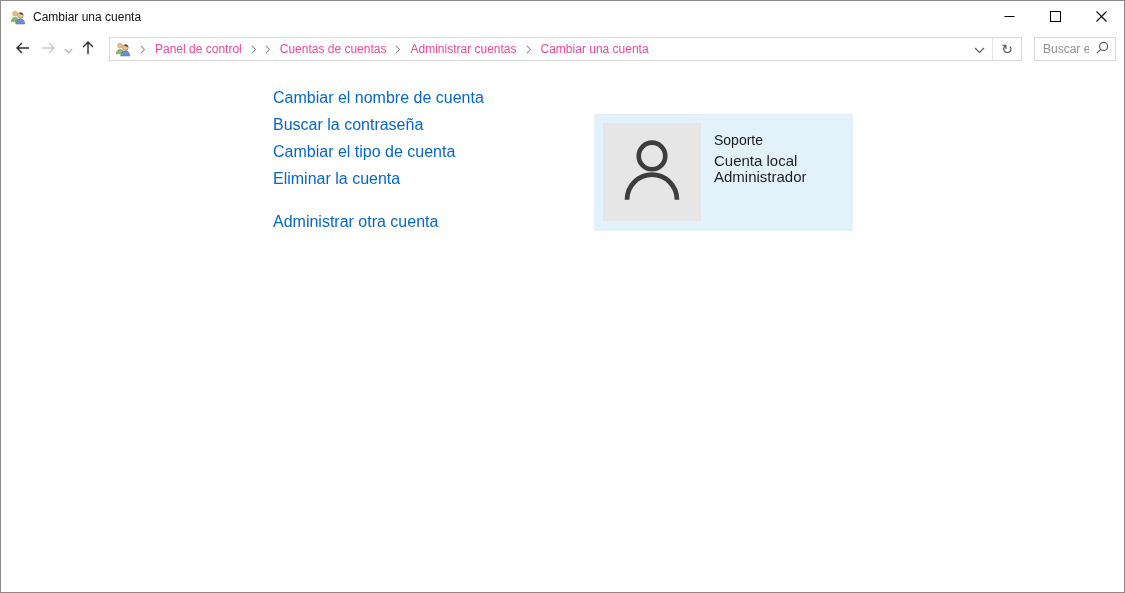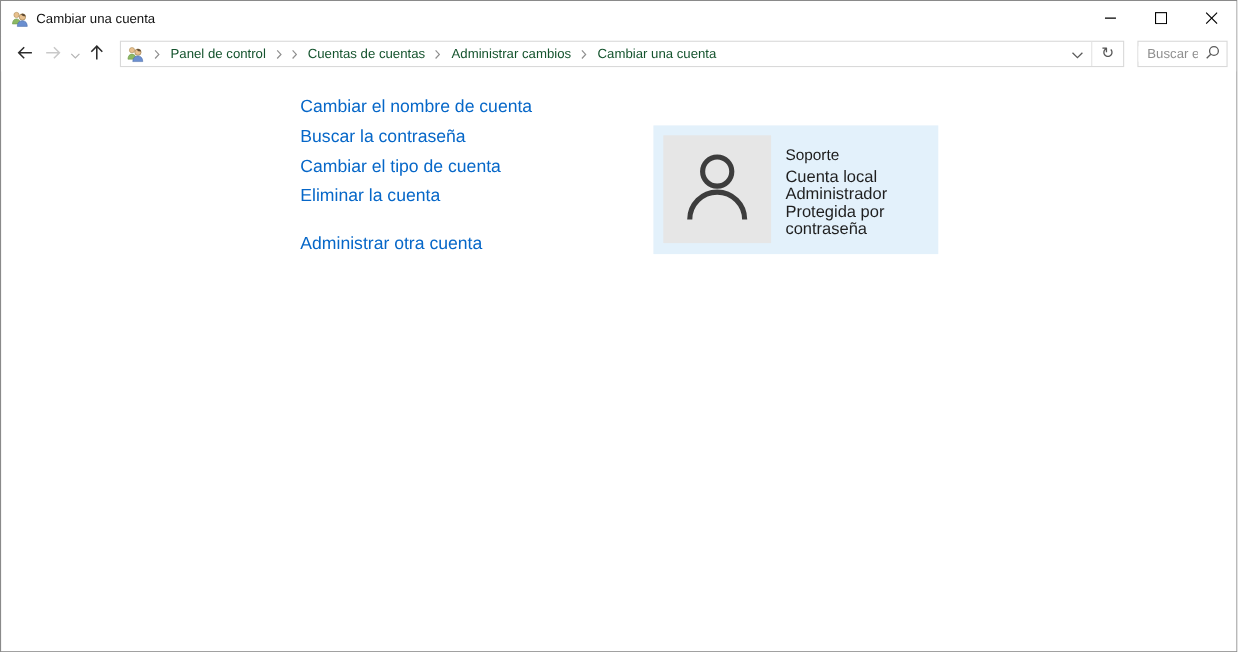--- a/index.html
+++ b/index.html
@@ -27,21 +27,21 @@
   .toolbar{height:32px;display:flex;align-items:center;padding:0 8px;background:#fff;}
   .nav-btn{height:28px;display:flex;align-items:center;justify-content:center;background:transparent;border:none;cursor:pointer;}
   .nav-back,.nav-forward,.nav-up{width:26px;}
   .nav-histdrop{width:14px;}
   .addressbar{
     flex:1;height:24px;margin-left:8px;border:1px solid var(--box-border);
     display:flex;align-items:center;background:#fff;min-width:0;
   }
   .addr-icon-btn{width:26px;height:22px;display:flex;align-items:center;justify-content:center;flex:0 0 auto;border:none;background:transparent;cursor:pointer;}
   .crumb-sep{display:flex;align-items:center;padding:0 4px;flex:0 0 auto;}
-  .crumb{font-size:12px;color:#14532d;padding:0 5px;white-space:nowrap;cursor:pointer;flex:0 0 auto;}
+  .crumb{font-size:12px;color:#ec4899;padding:0 5px;white-space:nowrap;cursor:pointer;flex:0 0 auto;}
   .addr-spacer{flex:1;}
   .addr-dropdown{width:26px;height:22px;display:flex;align-items:center;justify-content:center;border:none;background:transparent;cursor:pointer;flex:0 0 auto;}
   .addr-divider{width:1px;height:22px;background:#e3e3e3;flex:0 0 auto;}
   .addr-refresh{width:28px;height:22px;display:flex;align-items:center;justify-content:center;border:none;background:transparent;cursor:pointer;flex:0 0 auto;
     font-family:"DejaVu Sans",sans-serif;font-size:14px;color:#565656;line-height:1;}
   .searchbox{
     width:82px;height:24px;margin-left:12px;border:1px solid var(--box-border);
     display:flex;align-items:center;background:#fff;flex:0 0 auto;
   }
   .search-input{flex:1;min-width:0;border:none;outline:none;font-size:12px;padding-left:8px;color:#333;font-family:"Liberation Sans",sans-serif;}
@@ -160,21 +160,21 @@
         <svg width="6" height="9" viewBox="0 0 6 9">
             <polyline points="1,0.8 4.4,4.5 1,8.2" fill="none" stroke="#8f8f8f" stroke-width="1.1"></polyline>
           </svg>
       </span>
       <span class="crumb">Cuentas de cuentas</span>
       <span class="crumb-sep">
         <svg width="6" height="9" viewBox="0 0 6 9">
             <polyline points="1,0.8 4.4,4.5 1,8.2" fill="none" stroke="#8f8f8f" stroke-width="1.1"></polyline>
           </svg>
       </span>
-      <span class="crumb">Administrar cambios</span>
+      <span class="crumb">Administrar cuentas</span>
       <span class="crumb-sep">
         <svg width="6" height="9" viewBox="0 0 6 9">
             <polyline points="1,0.8 4.4,4.5 1,8.2" fill="none" stroke="#8f8f8f" stroke-width="1.1"></polyline>
           </svg>
       </span>
       <span class="crumb">Cambiar una cuenta</span>
       <span class="addr-spacer"></span>
       <button class="addr-dropdown">
         <span>
           <svg width="11" height="7" viewBox="0 0 11 7">
@@ -218,17 +218,16 @@
         <svg width="78" height="78" viewBox="0 0 100 100">
           <circle cx="50" cy="32" r="17" fill="none" stroke="#3d3d3d" stroke-width="6"></circle>
           <path d="M18 88 a32 32 0 0 1 64 0" fill="none" stroke="#3d3d3d" stroke-width="6"></path>
         </svg>
       </span>
     </div>
     <div class="account-text">
       <div class="account-name">Soporte</div>
       <div class="account-detail">Cuenta local</div>
       <div class="account-detail">Administrador</div>
-      <div class="account-detail">Protegida por contraseña</div>
     </div>
   </div>
 
 </div>
 
 </body></html>

